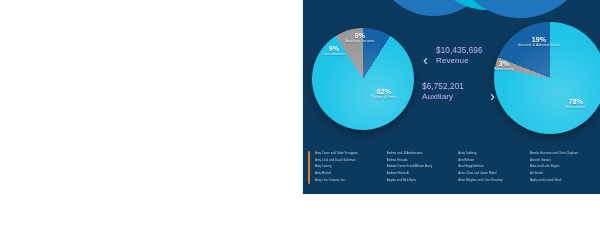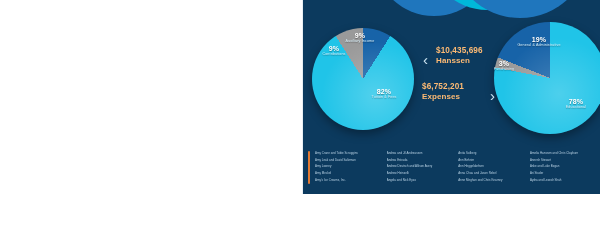--- a/index.html
+++ b/index.html
@@ -34,21 +34,21 @@
 
   
   .plabel{position:absolute;color:#ffffff;text-align:center;line-height:1.05;
           text-shadow:0 1px 1px rgba(0,0,0,.35);}
   .plabel .pct{display:block;font-size:7px;font-weight:bold;letter-spacing:.1px;}
   .plabel .nm{display:block;font-size:3.6px;letter-spacing:.15px;
               color:#d7eef8;margin-top:.5px;}
 
   
   .center{position:absolute;left:118px;top:44px;width:80px;height:70px;}
-  .fig{position:absolute;color:#fdba74;font-weight:bold;}
+  .fig{position:absolute;color:#c4b5fd;}
   .fig .amt{display:block;font-size:8.2px;letter-spacing:.1px;white-space:nowrap;}
   .fig .cap{display:block;font-size:8px;letter-spacing:.1px;margin-top:1px;}
   .fig-rev{left:16px;top:2px;}
   .fig-exp{left:2px;top:38px;}
   .chev{position:absolute;color:#cfe6f3;font-size:15px;line-height:1;font-weight:300;}
   .chev-l{left:3px;top:8px;}
   .chev-r{left:70px;top:44px;}
 
   
   .donors{position:absolute;left:6px;top:150px;width:288px;height:40px;}
@@ -123,25 +123,25 @@
       <div class="plabel" style="left:-5px;top:38px;width:30px;">
         <span class="pct">3%</span>
         <span class="nm">Fundraising</span>
       </div>
     </div>
 
     <div class="center">
       <span class="chev chev-l">‹</span>
       <div class="fig fig-rev">
         <span class="amt">$10,435,696</span>
-        <span class="cap">Hanssen</span>
+        <span class="cap">Revenue</span>
       </div>
       <div class="fig fig-exp">
         <span class="amt">$6,752,201</span>
-        <span class="cap">Expenses</span>
+        <span class="cap">Auxiliary</span>
       </div>
       <span class="chev chev-r">›</span>
     </div>
 
     <div class="donors">
       <div class="accent"></div>
       <div class="cols">
         <div class="col">
           <span class="dn">Amy Crane and Tobie Scroggins</span>
           <span class="dn">Amy Leak and David Saltzman</span>

